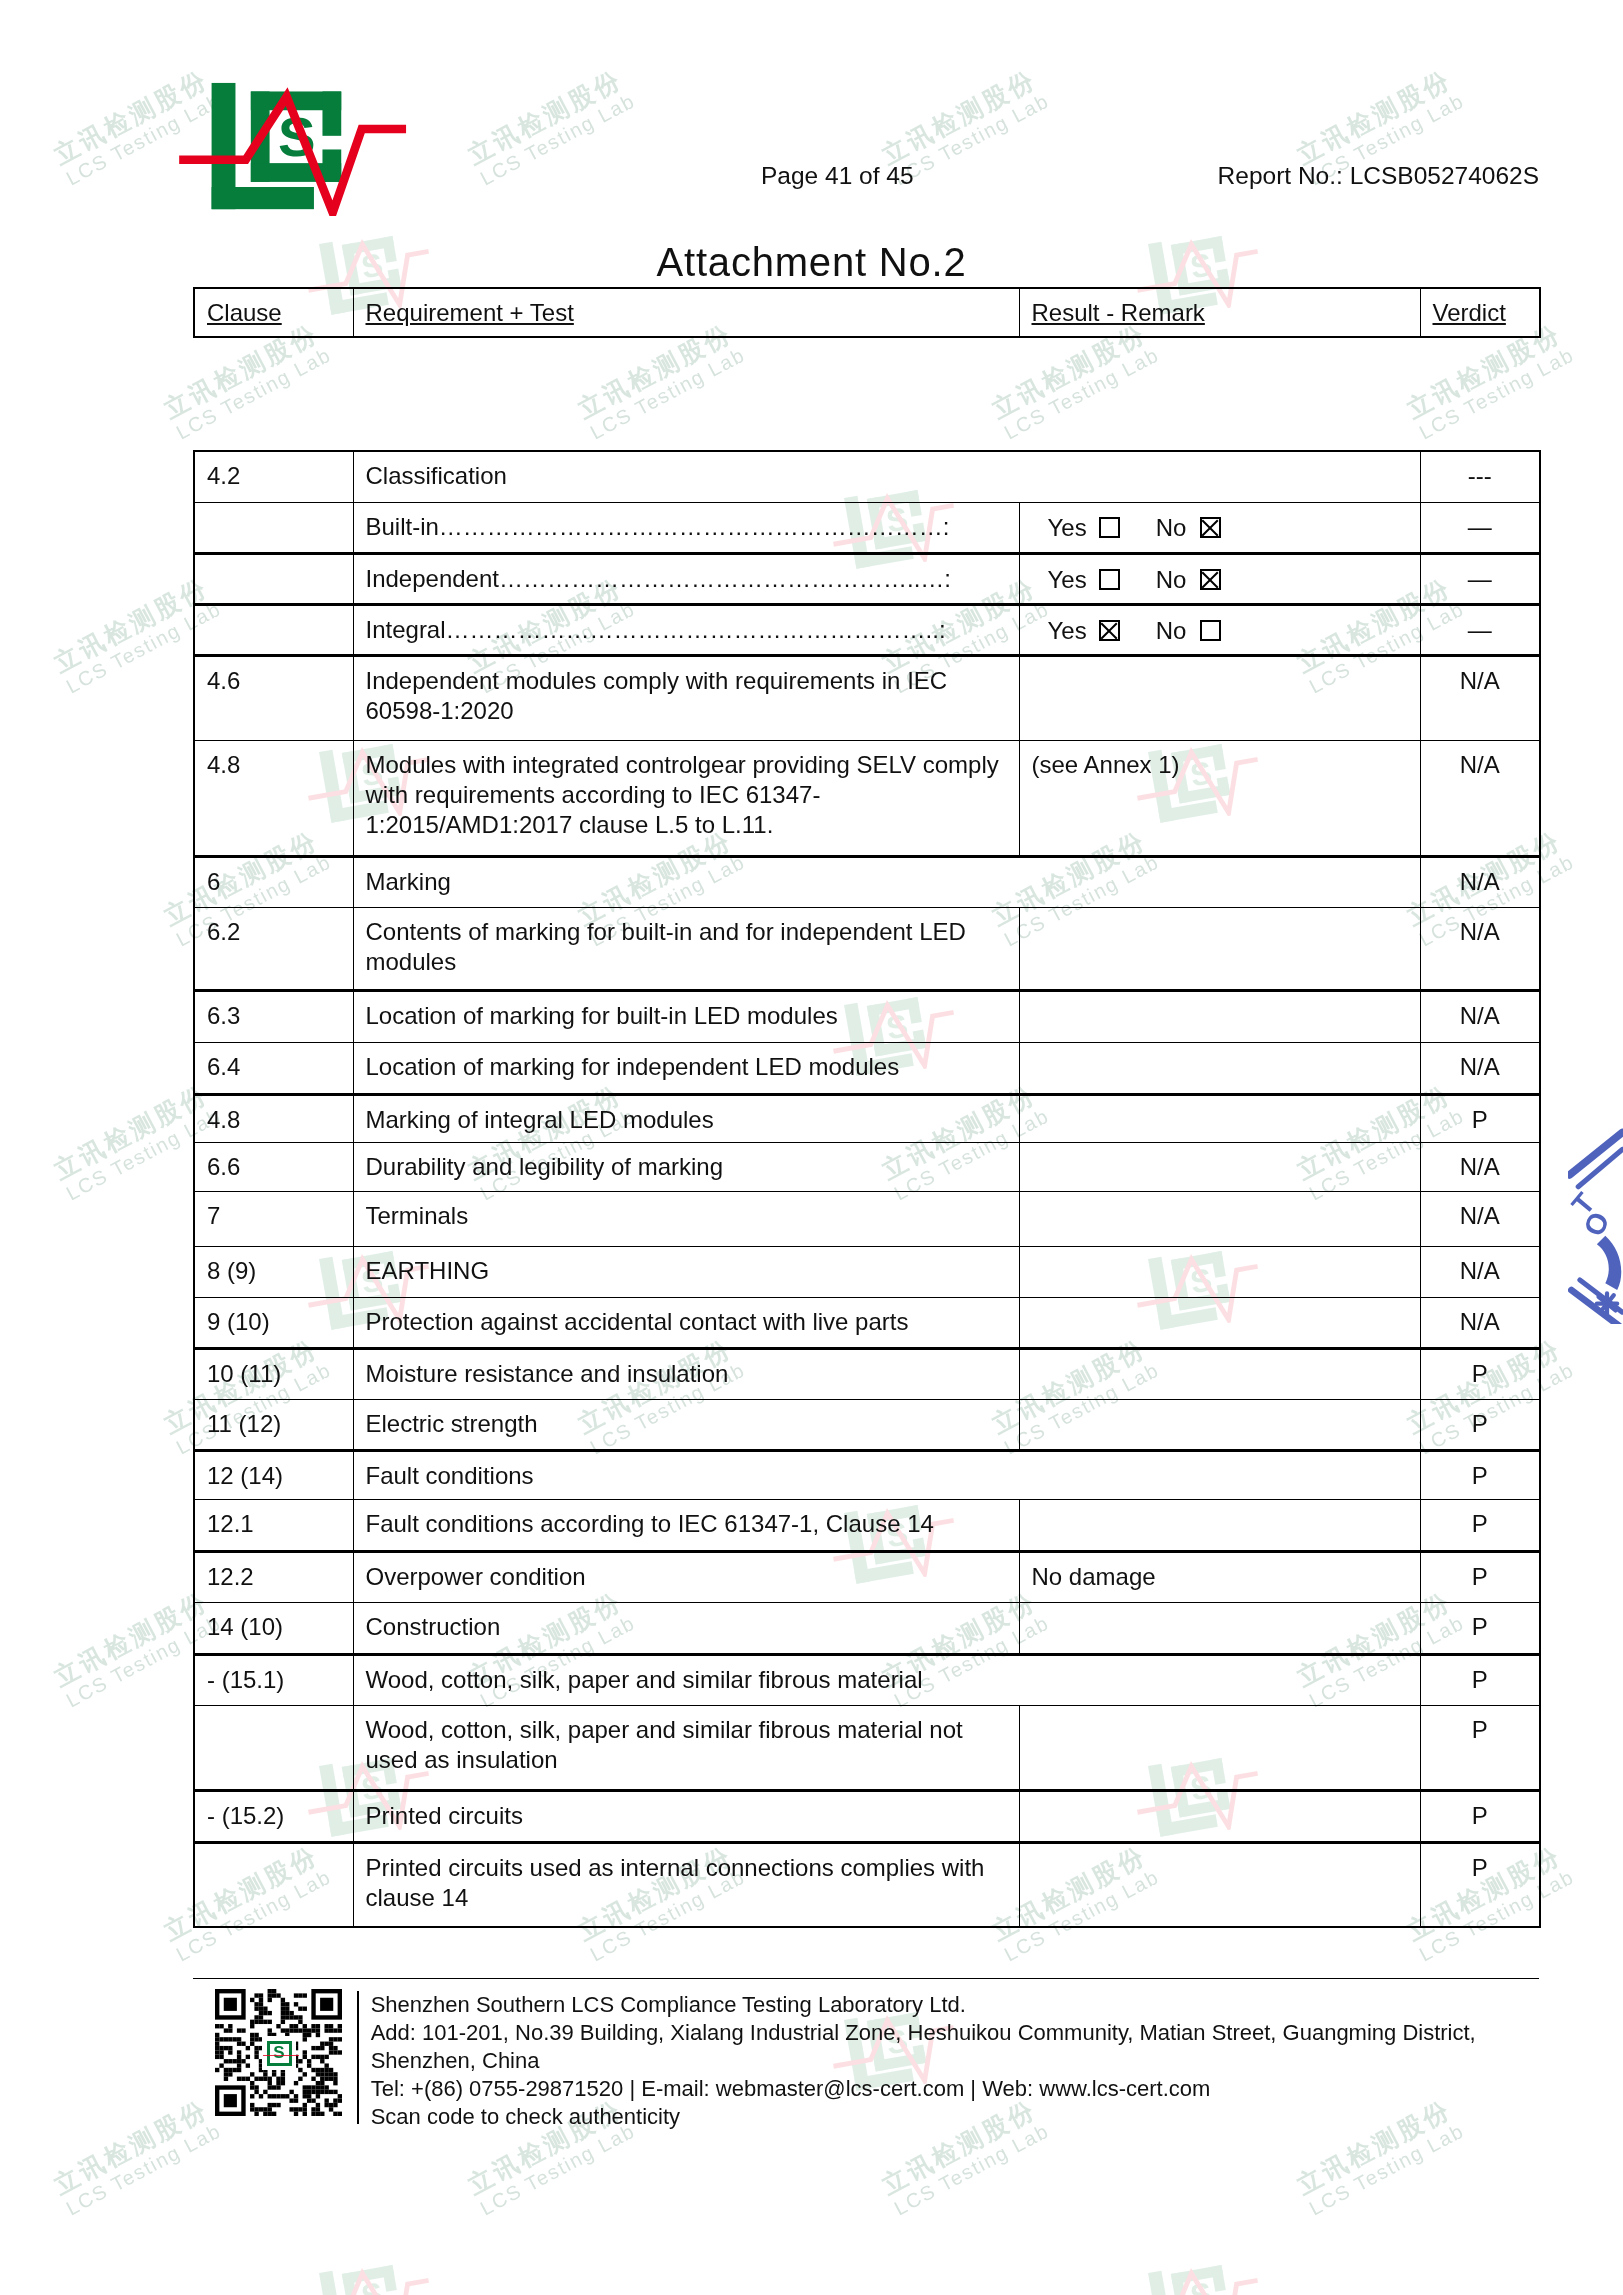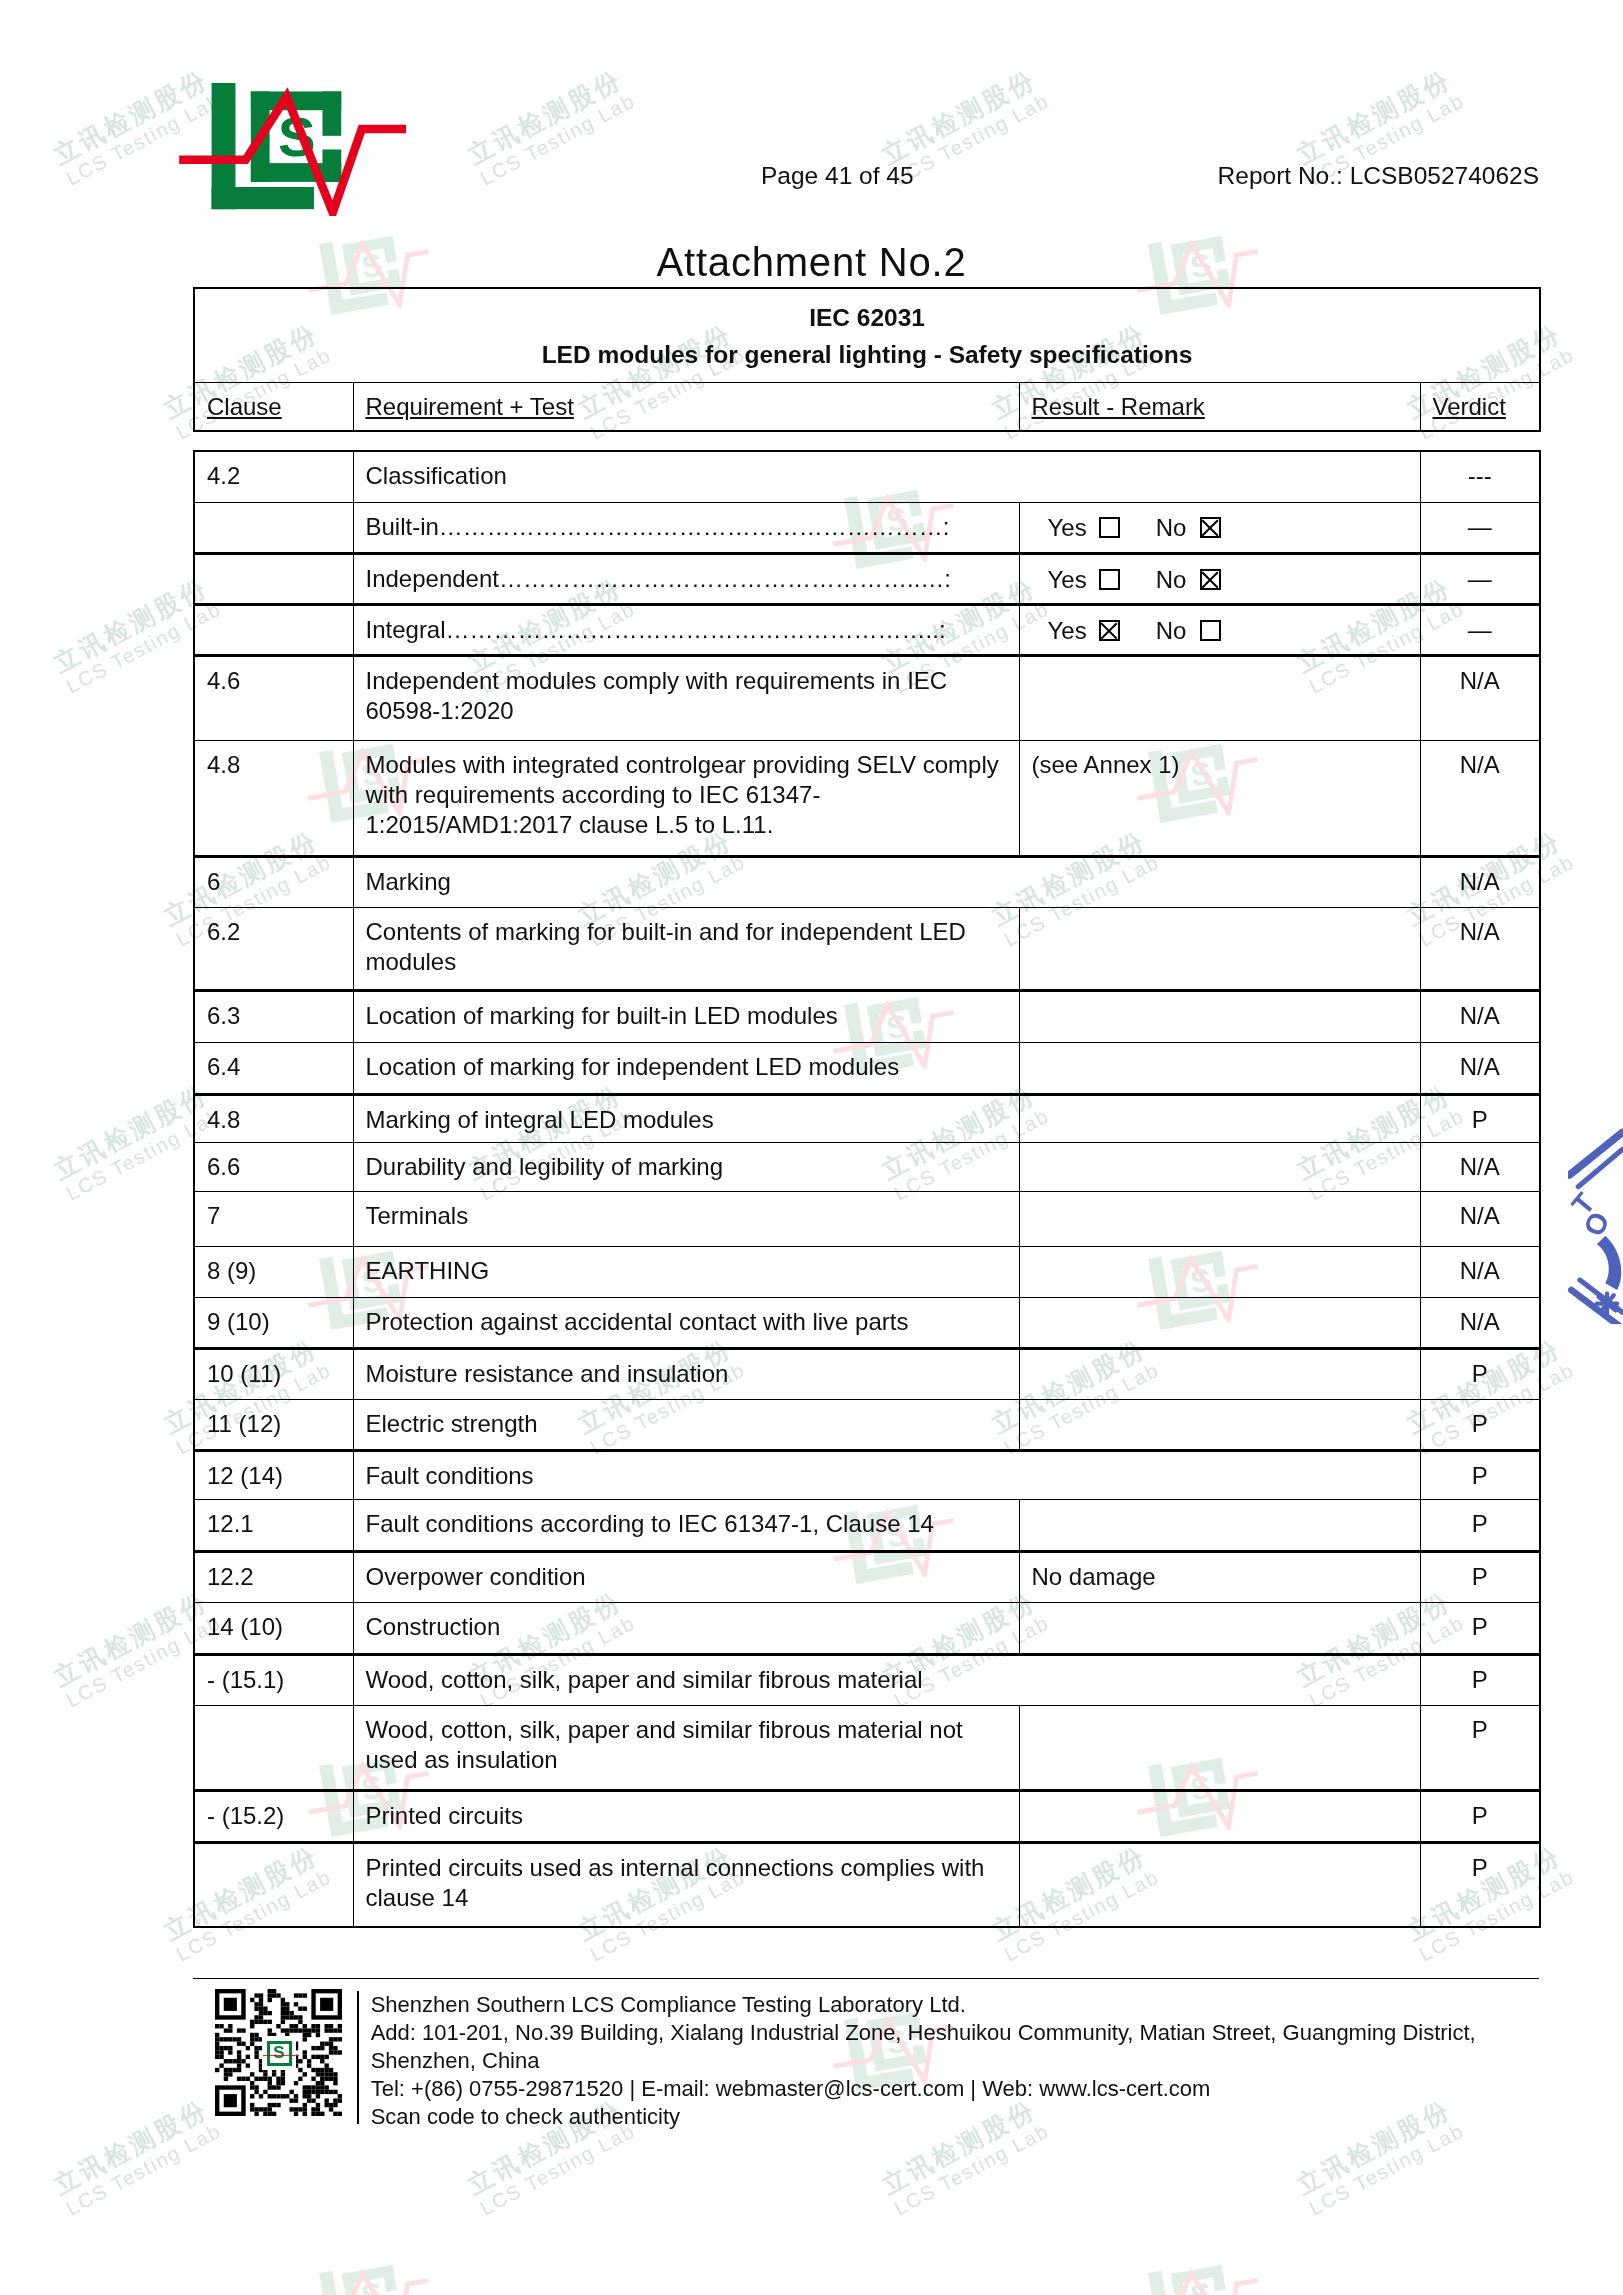--- a/index.html
+++ b/index.html
@@ -303,26 +303,20 @@
   <div class="doc-title">Attachment No.2</div>
 
   <table class="spec-table">
     <colgroup>
         <col style="width:159px">
         <col style="width:666px">
         <col style="width:401px">
         <col style="width:120px">
       </colgroup>
     <tbody>
-        <tr>
-      <td colspan="4" class="spec-title-cell">
-        <div class="spec-standard">IEC 62031</div>
-        <div class="spec-subtitle">LED modules for general lighting - Safety specifications</div>
-      </td>
-    </tr>
     <tr class="spec-col">
       <th>Clause</th>
       <th>Requirement + Test</th>
       <th>Result - Remark</th>
       <th>Verdict</th>
     </tr>
   </tbody>
     </table>
 
   <table class="main-table">

